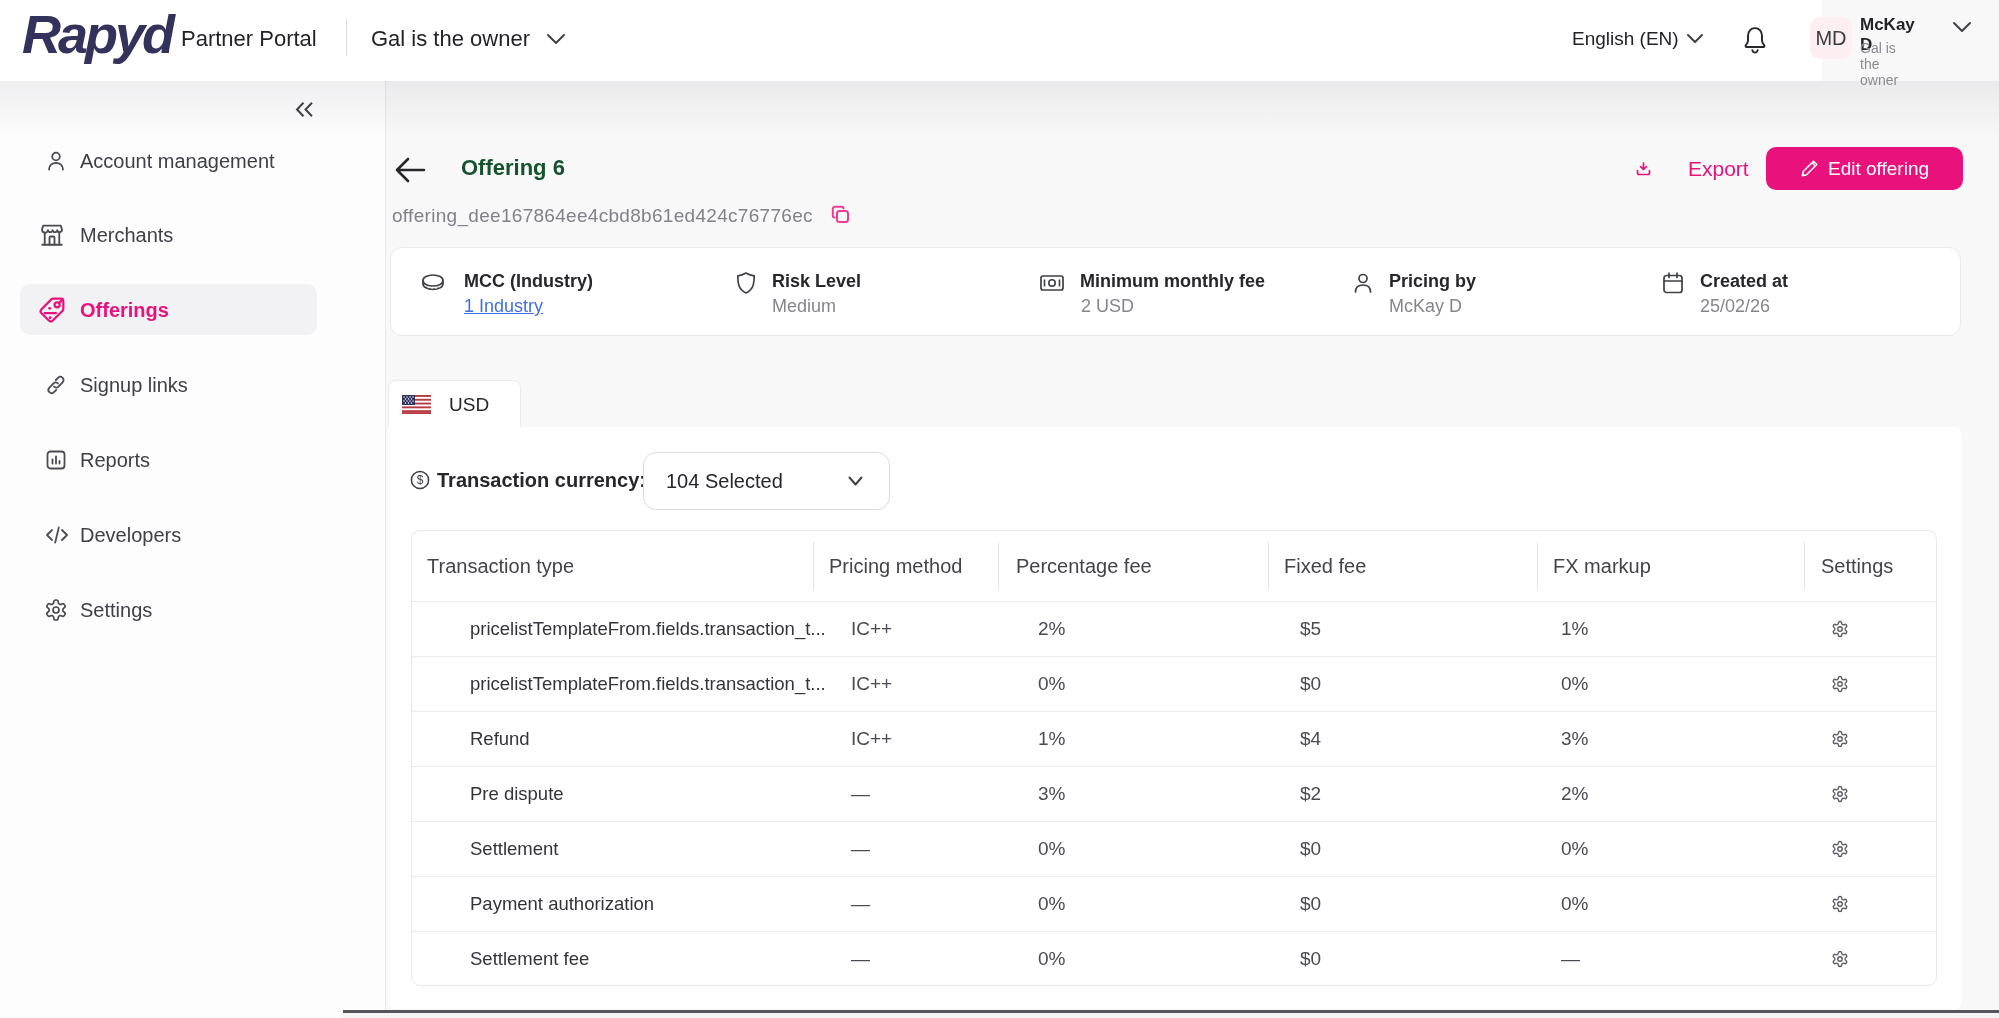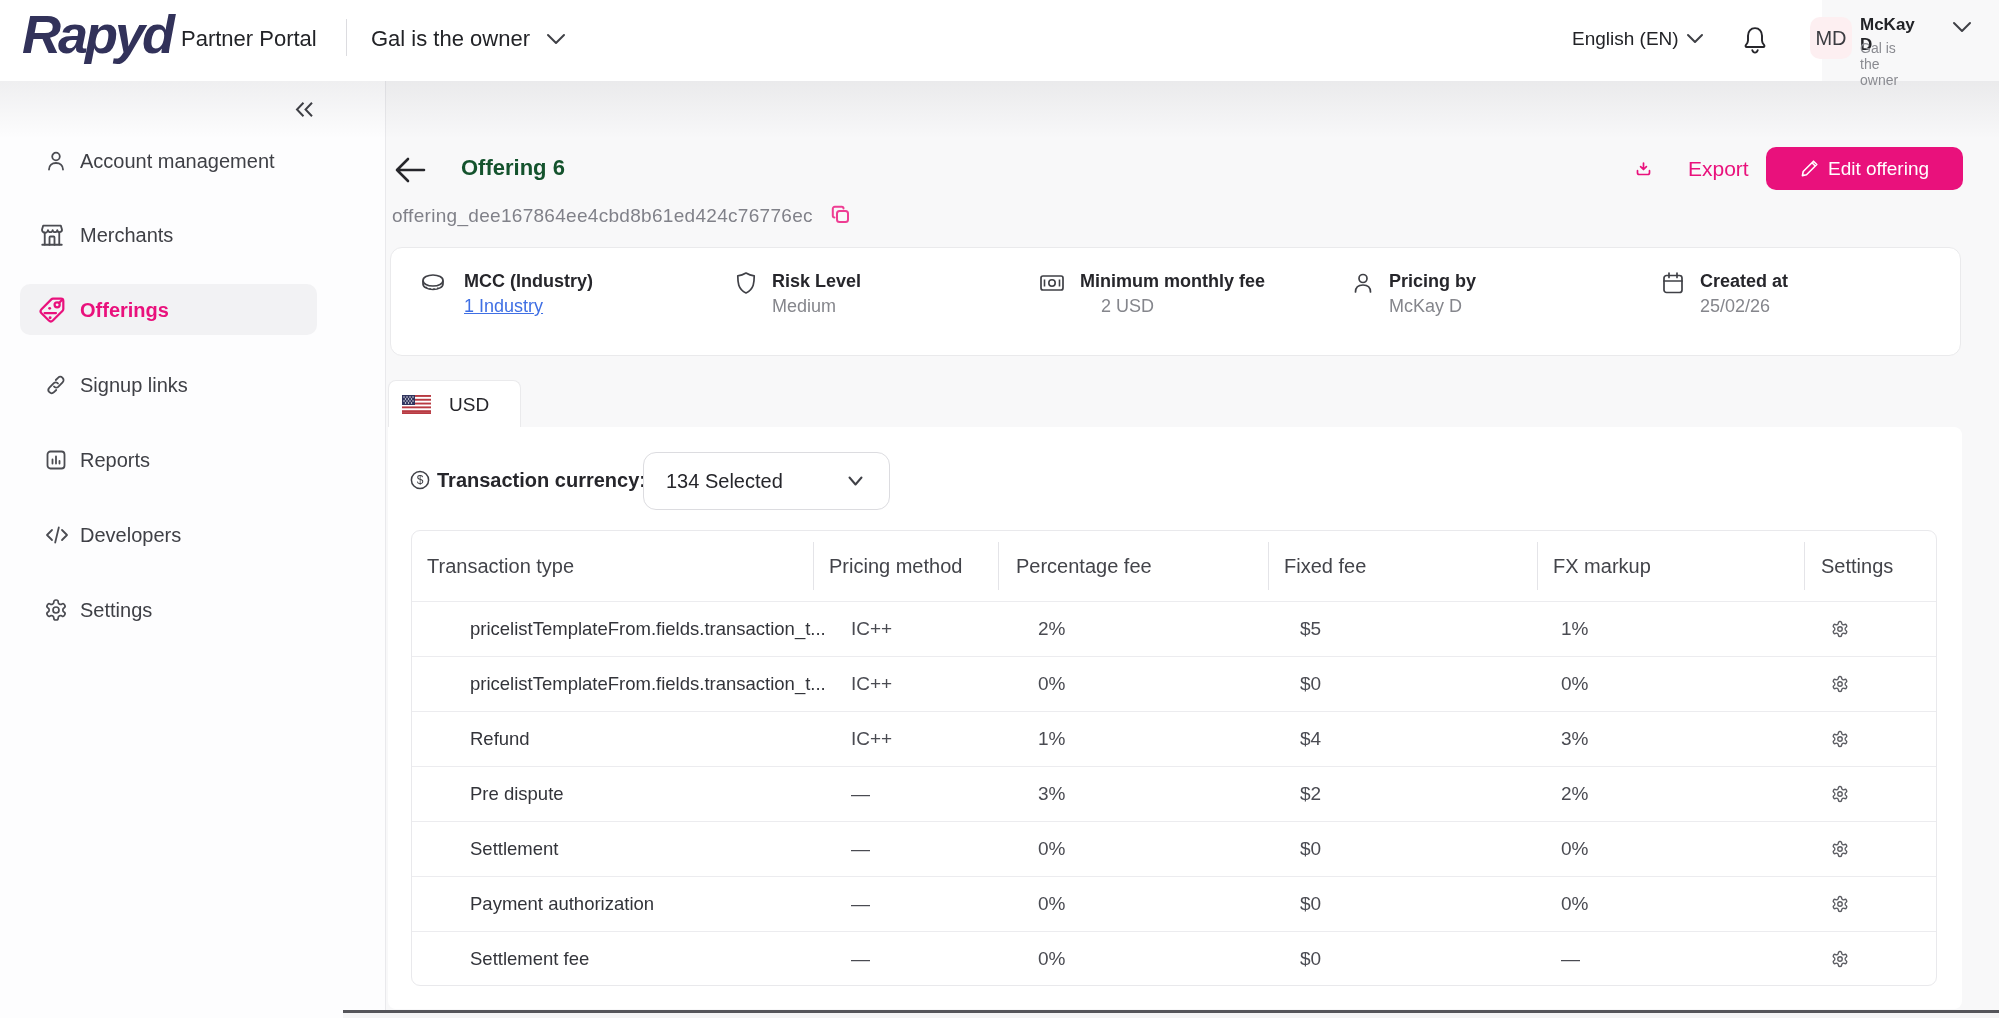--- a/index.html
+++ b/index.html
@@ -32,21 +32,21 @@
 
 #backarrow { position:absolute; left:394px; top:155px; }
 #title { position:absolute; left:461px; top:155px; font-size:22px; font-weight:bold; color:#14532d;text-align:center; }
 #export { position:absolute; left:1636px; top:157px; color:#e9117c; font-size:21px; }
 #exporttxt { position:absolute; left:23px; top:0px;margin-left:29px; }
 #editbtn { position:absolute; left:1766px; top:147px; width:197px; height:43px; border-radius:10px; background:#e9117c; color:#fff; font-size:19px; display:flex; align-items:center; justify-content:center; gap:9px; }
 #offid { position:absolute; left:392px; top:205px; font-size:19px; color:#808189; letter-spacing:0.3px; }
 #copyic { position:absolute; left:830px; top:204px; }
 
 
-#infocard { position:absolute; left:390px; top:247px; width:1571px; height:109px; background:#fff; border:1px solid #eaeaec; border-radius:12px; }
+#infocard { position:absolute; left:390px; top:247px; width:1571px; height:89px; background:#fff; border:1px solid #eaeaec; border-radius:12px; }
 .ic-ico { position:absolute; top:23px; }
 .ic-label { position:absolute; top:23px; font-size:18px; font-weight:bold; color:#26262b; white-space:nowrap; }
 .ic-val { position:absolute; top:48px; font-size:18px; color:#85868c; white-space:nowrap; }
 a.blue { color:#3f6fe4; }
 
 
 #tab { position:absolute; left:388px; top:380px; width:133px; height:47px; background:#fff; border:1px solid #eaeaec; border-bottom:none; border-radius:8px 8px 0 0; z-index:2; }
 #tab .flag { position:absolute; left:13px; top:14px; }
 #tab .tlabel { position:absolute; left:60px; top:13px; font-size:19px; color:#26262b; }
 #panel { position:absolute; left:388px; top:427px; width:1574px; height:582px; background:#fff; border-radius:0 8px 8px 8px; z-index:1; }
@@ -205,21 +205,21 @@
     </svg>
   <div class="ic-label" style="left:381px">Risk Level</div>
   <div class="ic-val" style="left:381px">Medium</div>
 
   <svg class="ic-ico" style="left:648px" width="26" height="24" viewBox="0 0 26 22">
       <rect x="2" y="4" width="22" height="14" rx="2" fill="none" stroke="#3f4046" stroke-width="1.7"></rect>
       <circle cx="13" cy="11" r="3.2" fill="none" stroke="#3f4046" stroke-width="1.6"></circle>
       <path d="M5.5 7.5 L5.5 14.5 M20.5 7.5 L20.5 14.5" stroke="#3f4046" stroke-width="1.6"></path>
     </svg>
   <div class="ic-label" style="left:689px">Minimum monthly fee</div>
-  <div class="ic-val" style="left:710px">2 USD</div>
+  <div class="ic-val" style="left:690px">2 USD</div>
 
   <svg class="ic-ico" style="left:960px" width="24" height="24" viewBox="0 0 24 24">
       <circle cx="12" cy="7.5" r="4" fill="none" stroke="#3f4046" stroke-width="1.7"></circle>
       <path d="M4.5 21 C4.5 16.5 7.5 14 12 14 C16.5 14 19.5 16.5 19.5 21" fill="none" stroke="#3f4046" stroke-width="1.7" stroke-linecap="round"></path>
     </svg>
   <div class="ic-label" style="left:998px">Pricing by</div>
   <div class="ic-val" style="left:998px">McKay D</div>
 
   <svg class="ic-ico" style="left:1270px" width="24" height="24" viewBox="0 0 24 24">
       <rect x="3" y="4.5" width="18" height="17" rx="2.5" fill="none" stroke="#3f4046" stroke-width="1.7"></rect>
@@ -261,21 +261,21 @@
   <div class="tlabel">USD</div>
 </div>
 <div id="panel"></div>
 
 <svg id="tcicon" width="20" height="20" viewBox="0 0 20 20">
     <circle cx="10" cy="10" r="8.6" fill="none" stroke="#3f4046" stroke-width="1.5"></circle>
     <text x="10" y="14.2" text-anchor="middle" font-size="12" font-family="Liberation Sans" fill="#3f4046">$</text>
   </svg>
 <div id="tclabel">Transaction currency:</div>
 <div id="tcdrop">
-  <div class="dtext">134 Selected</div>
+  <div class="dtext">104 Selected</div>
   <svg class="abs" style="left:204px;top:23px" width="15" height="11" viewBox="0 0 15 11">
       <path class="chev" d="M1.5 1.5 L7.5 8.5 L13.5 1.5"></path>
     </svg>
 </div>
 
 <div id="ptable">
   <div class="th" style="left:15px">Transaction type</div>
   <div class="th" style="left:417px">Pricing method</div>
   <div class="th" style="left:604px">Percentage fee</div>
   <div class="th" style="left:872px">Fixed fee</div>

